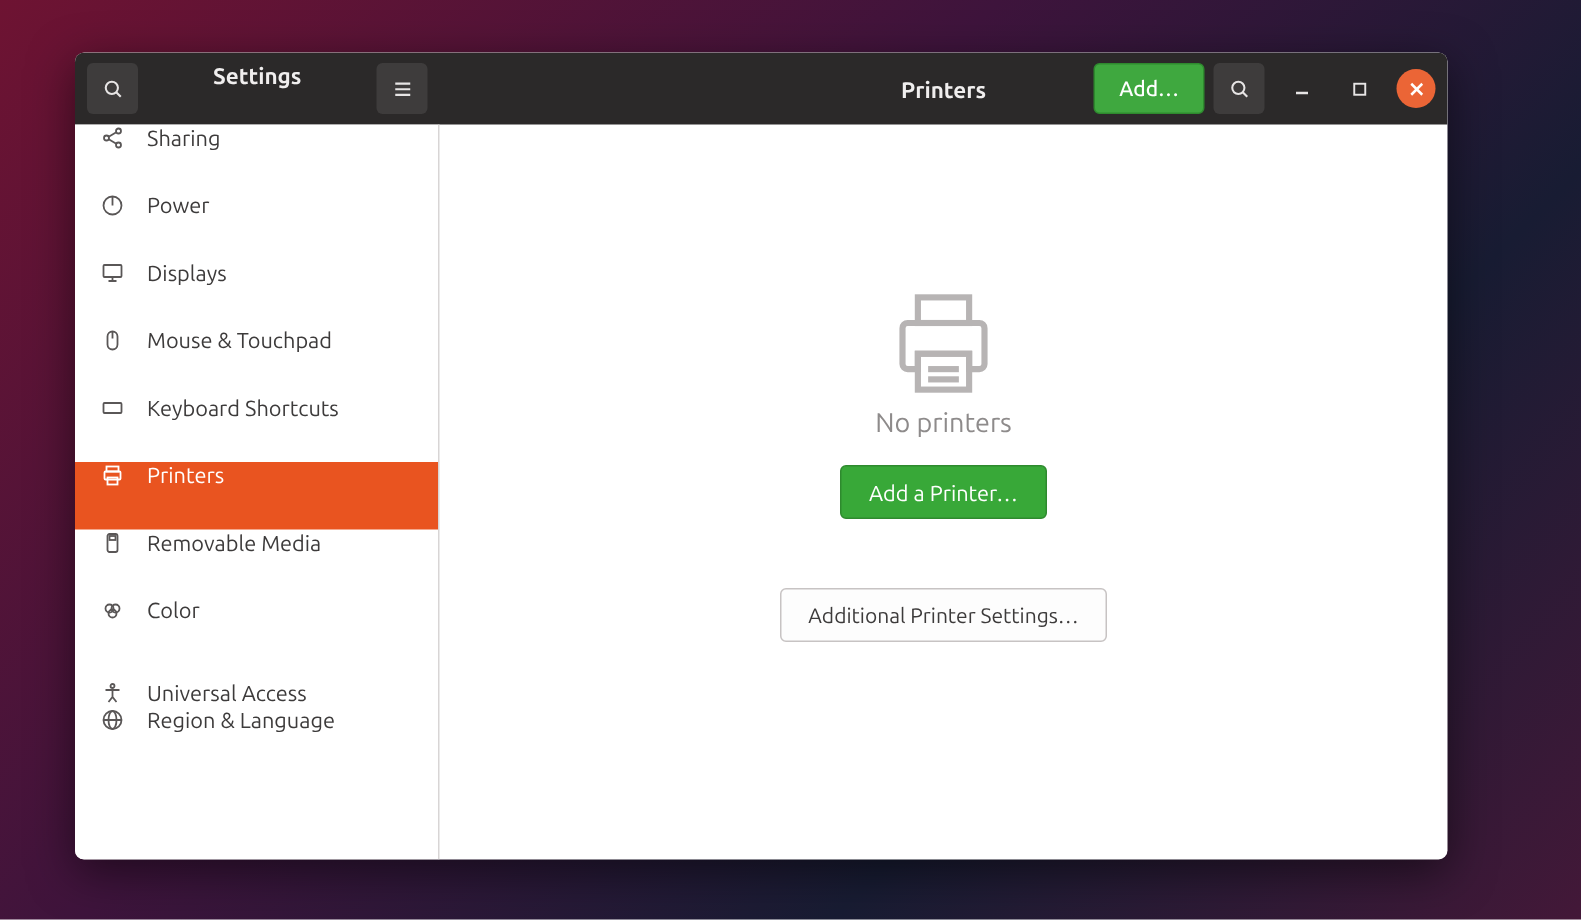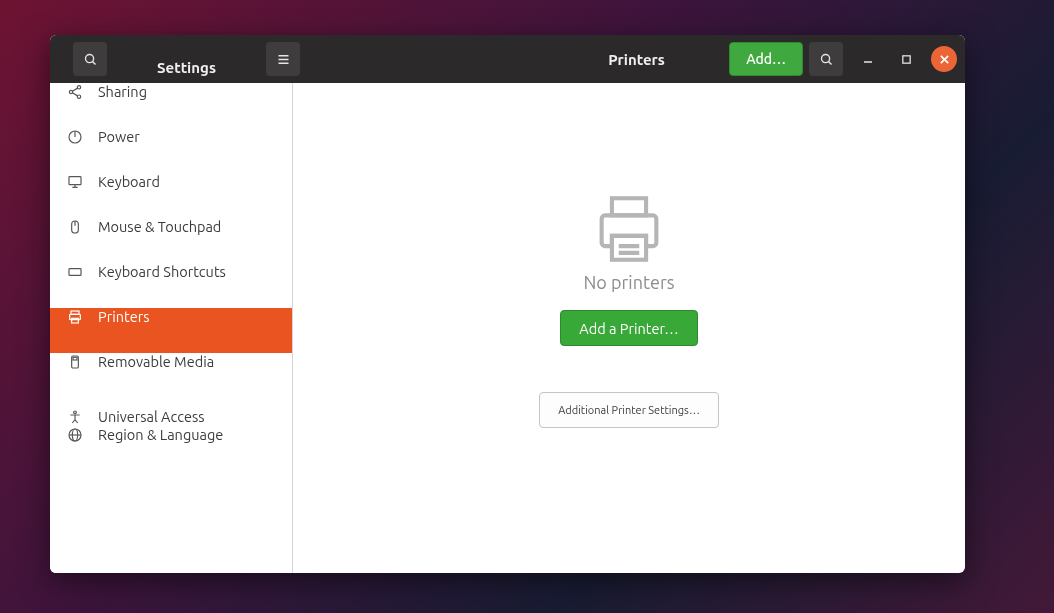--- a/index.html
+++ b/index.html
@@ -10,21 +10,21 @@
 }
 .window {
   position: absolute; left: 50px; top: 35px; width: 915px; height: 538px;
   background: #fff; border-radius: 6px; box-shadow: 0 8px 30px rgba(0,0,0,.5);
   display: flex; flex-direction: column; overflow: hidden;
 }
 .titlebar {
   display: flex; align-items: center; height: 48px;
   background: #2b2929; color: #f0eeee;
 }
-.tb-left { display: flex; align-items: flex-end; width: 243px; padding: 0 8px; gap: 6px; margin-left: 15px; }
+.tb-left { display: flex; align-items: flex-start; width: 243px; padding: 0 8px; gap: 6px; }
 .tb-icon-btn {
   width: 34px; height: 34px; border-radius: 4px;
   background: #3e3c3c; display: flex; align-items: center; justify-content: center;
   cursor: pointer; color: #e7e5e5;
 }
 .tb-title { flex: 1; text-align: center; font-weight: 600; font-size: 15px; }
 .tb-right { flex: 1; display: flex; align-items: center; justify-content: center; position: relative; }
 .tb-right-title { font-weight: 600; font-size: 15px; }
 .tb-right-actions { position: absolute; right: 8px; display: flex; align-items: center; gap: 6px; }
 .add-btn {
@@ -58,21 +58,21 @@
 }
 .printer-hero { display: flex; flex-direction: column; align-items: center; gap: 2px; color: #9b9898; }
 .printer-hero svg { color: #b7b4b4; }
 .hero-text { font-size: 18px; color: #8e8b8b; }
 .green-btn {
   background: #38a838; color: #fff; border: 1px solid #2e8a2e;
   height: 36px; padding: 0 18px; border-radius: 4px; font-size: 14.5px; cursor: pointer;
 }
 .gray-btn {
   background: #fdfdfd; color: #3d3b3b; border: 1px solid #c7c3c3;
-  height: 36px; padding: 0 18px; border-radius: 4px; font-size: 11px; cursor: pointer;
+  height: 36px; padding: 0 18px; border-radius: 4px; font-size: 14px; cursor: pointer;
   margin-top: 28px;
 }
 </style>
 </head>
 <body>
 
 <div class="window">
 
   <div class="titlebar">
     <div class="tb-left">
@@ -150,21 +150,21 @@
       </div>
 
       <div class="side-item">
         <span class="side-ico">
           <svg width="16" height="16" viewBox="0 0 24 24" fill="none" stroke="currentColor" stroke-width="1.8">
               <rect x="3" y="4" width="18" height="12" rx="1"></rect>
               <line x1="8" y1="20" x2="16" y2="20"></line>
               <line x1="12" y1="16" x2="12" y2="20"></line>
             </svg>
         </span>
-        <span>Keyboard</span>
+        <span>Displays</span>
       </div>
 
       <div class="side-item">
         <span class="side-ico">
           <svg width="16" height="16" viewBox="0 0 24 24" fill="none" stroke="currentColor" stroke-width="1.8">
               <rect x="7" y="3" width="10" height="18" rx="5"></rect>
               <line x1="12" y1="3" x2="12" y2="10"></line>
             </svg>
         </span>
         <span>Mouse &amp; Touchpad</span>
@@ -196,20 +196,30 @@
       <div class="side-item">
         <span class="side-ico">
           <svg width="16" height="16" viewBox="0 0 24 24" fill="none" stroke="currentColor" stroke-width="1.8">
               <rect x="7" y="3" width="10" height="18" rx="2"></rect>
               <rect x="9" y="5" width="6" height="4"></rect>
             </svg>
         </span>
         <span>Removable Media</span>
       </div>
 
+      <div class="side-item">
+        <span class="side-ico">
+          <svg width="16" height="16" viewBox="0 0 24 24" fill="none" stroke="currentColor" stroke-width="1.8">
+              <circle cx="9" cy="10" r="4"></circle>
+              <circle cx="15" cy="10" r="4"></circle>
+              <circle cx="12" cy="15" r="4"></circle>
+            </svg>
+        </span>
+        <span>Color</span>
+      </div>
 
       <div class="side-item partial">
         <span class="side-ico">
           <svg width="16" height="16" viewBox="0 0 24 24" fill="none" stroke="currentColor" stroke-width="1.8">
               <circle cx="12" cy="5" r="2"></circle>
               <path d="M5 9h14M12 9v7m-4 5l4-5 4 5"></path>
             </svg>
         </span>
         <span>Universal Access</span>
       </div>

